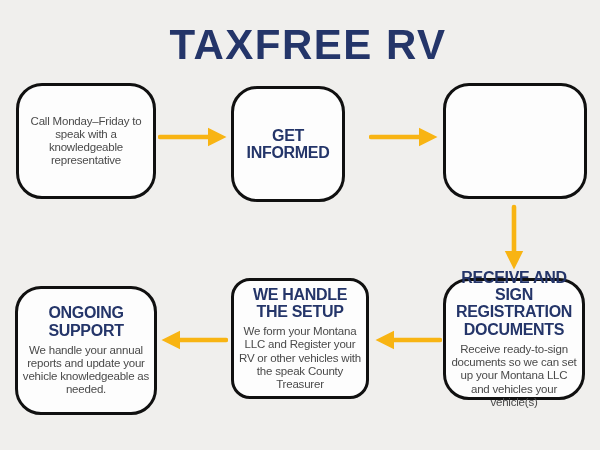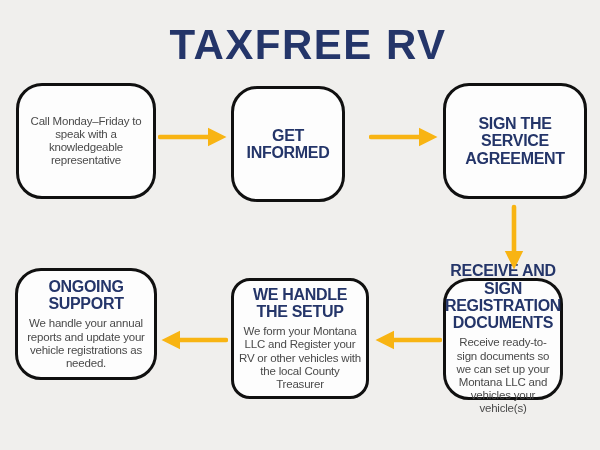--- a/index.html
+++ b/index.html
@@ -55,23 +55,23 @@
     line-height: 1.15;
     letter-spacing: -0.2px;
     color: var(--body-text, #4a4a4a);
   }
   .hw112 { max-width: 112px; }
   .hw122 { max-width: 122px; }
   
   .pos-r1c1 { left: 16px;  top: 83px;  width: 140px; height: 116px; }
   .pos-r1c2 { left: 231px; top: 86px;  width: 114px; height: 116px; }
   .pos-r1c3 { left: 443px; top: 83px;  width: 144px; height: 116px; }
-  .pos-r2c1 { left: 15px;  top: 268px; width: 142px; height: 112px; }
+  .pos-r2c1 { left: 15px;  top: 286px; width: 142px; height: 129px; }
   .pos-r2c2 { left: 231px; top: 278px; width: 138px; height: 121px; border-radius: 19px; }
-  .pos-r2c3 { left: 443px; top: 278px; width: 120px; height: 122px; }
+  .pos-r2c3 { left: 443px; top: 278px; width: 142px; height: 122px; }
   
   .arrow {
     position: absolute;
     color: var(--arrow, #f8b413);
     line-height: 0;
   }
   .arr-1 { left: 158px; top: 126px; }
   .arr-2 { left: 369px; top: 126px; }
   .arr-3 { left: 503px; top: 204px; }
   .arr-4 { left: 374px; top: 329px; }
@@ -86,31 +86,30 @@
 
   <div class="step pos-r1c1">
     <div class="step-body">Call Monday–Friday to speak with a knowledgeable representative</div>
   </div>
 
   <div class="step pos-r1c2">
     <div class="step-heading">GET INFORMED</div>
   </div>
 
   <div class="step pos-r1c3">
-    <div class="step-heading hw112">SIGN THE SERVICE AGREEMENT</div>
   </div>
 
   <div class="step pos-r2c1">
     <div class="step-heading hw112">ONGOING SUPPORT</div>
-    <div class="step-body">We handle your annual reports and update your vehicle registrations as needed.</div>
+    <div class="step-body">We handle your annual reports and update your vehicle knowledgeable as needed.</div>
   </div>
 
   <div class="step pos-r2c2">
     <div class="step-heading hw112">WE HANDLE THE SETUP</div>
-    <div class="step-body">We form your Montana LLC and Register your RV or other vehicles with the local County Treasurer</div>
+    <div class="step-body">We form your Montana LLC and Register your RV or other vehicles with the speak County Treasurer</div>
   </div>
 
   <div class="step pos-r2c3">
     <div class="step-heading hw122">RECEIVE AND SIGN REGISTRATION DOCUMENTS</div>
     <div class="step-body">Receive ready-to-sign documents so we can set up your Montana LLC and vehicles your vehicle(s)</div>
   </div>
 
   <span class="arrow arr-1">
     <svg width="70" height="22" viewBox="0 0 70 22" xmlns="http://www.w3.org/2000/svg">
       <line x1="2" y1="11" x2="52" y2="11" stroke="currentColor" stroke-width="4.6" stroke-linecap="round"></line>

